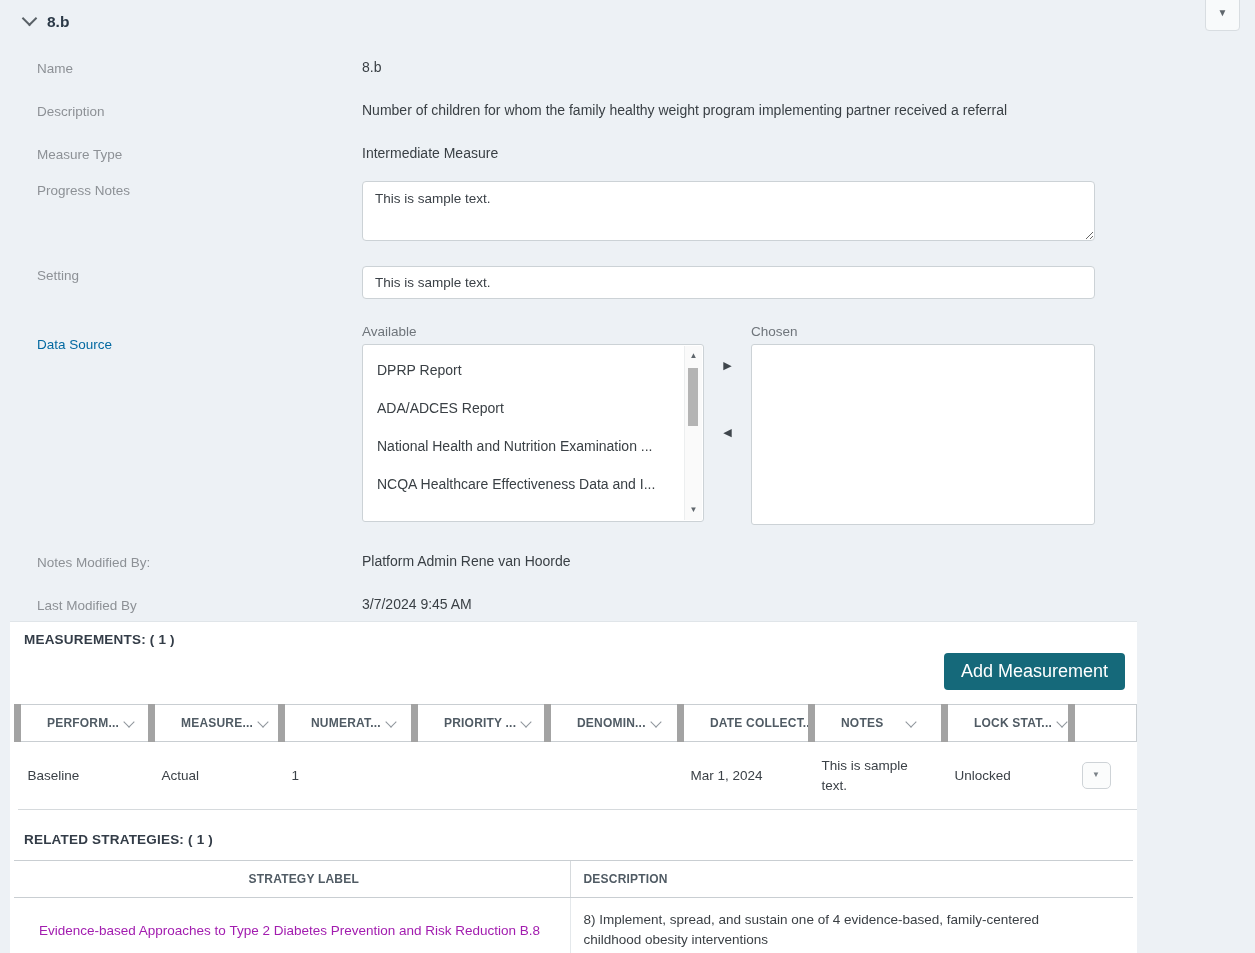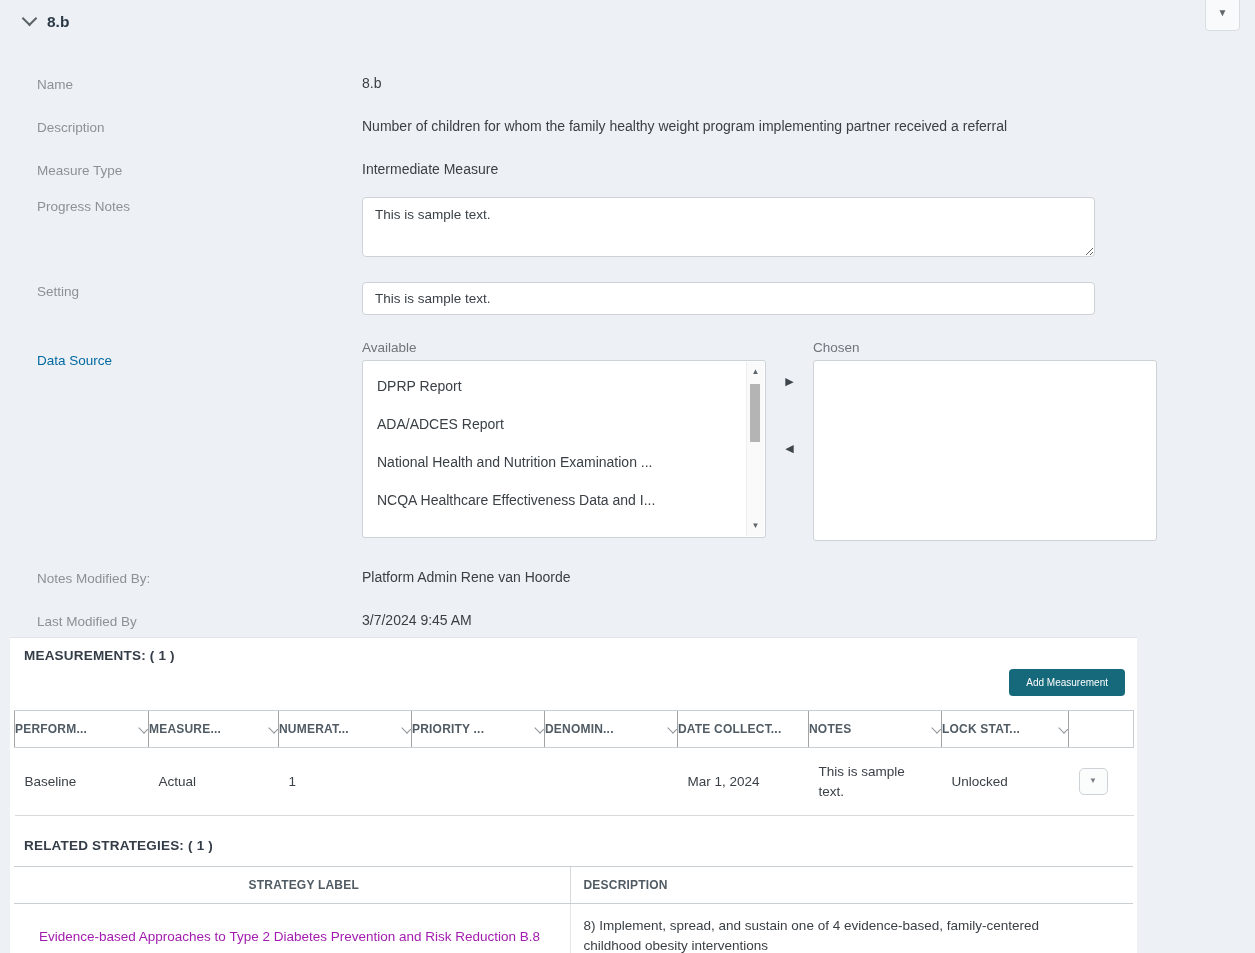--- a/index.html
+++ b/index.html
@@ -7,46 +7,46 @@
   
   .page-header{padding:13px 16px 0 24px;height:26px;position:relative;}
   .collapse-chev{display:inline-block;width:9px;height:9px;border-right:2px solid #5a6167;border-bottom:2px solid #5a6167;transform:rotate(45deg);margin-right:12px;vertical-align:3px;cursor:pointer;}
   .page-title{font-size:15.5px;font-weight:bold;color:#2b3947;}
   .menu-btn{position:absolute;right:15px;top:-4px;width:33px;height:33px;background:#f8fafb;border:1px solid #d8dde1;border-radius:4px;text-align:center;line-height:31px;font-size:10px;color:#5f666c;cursor:pointer;}
   
   .frow{display:flex;align-items:flex-start;}
   .flabel{width:362px;box-sizing:border-box;padding-left:37px;font-size:13.5px;color:#8d9196;padding-top:2px;flex:none;}
   .flabel.strong{color:#0369a1;font-weight:normal;margin-top:11px;}
   .fvalue{width:733px;font-size:14px;color:#393f44;flex:none;}
-  .mt20{margin-top:36px;}.mt26{margin-top:26px;}.mt19{margin-top:19px;}.mt22{margin-top:22px;}.mt25{margin-top:25px;}.mt28{margin-top:28px;}
+  .mt20{margin-top:20px;}.mt26{margin-top:26px;}.mt19{margin-top:19px;}.mt22{margin-top:22px;}.mt25{margin-top:25px;}.mt28{margin-top:28px;}
   textarea.notes{width:733px;height:60px;box-sizing:border-box;border:1px solid #ccd2d6;border-radius:4px;padding:9px 12px;font-family:"Liberation Sans",sans-serif;font-size:13.5px;color:#3b4147;resize:vertical;background:#fff;outline:none;}
   input.setting{width:733px;height:33px;box-sizing:border-box;border:1px solid #ccd2d6;border-radius:4px;padding:0 12px;font-family:"Liberation Sans",sans-serif;font-size:13.5px;color:#3b4147;background:#fff;outline:none;}
   
   .dual{display:flex;}
-  .dl-col-a{width:404px;flex:none;}
+  .dl-col-a{width:342px;flex:none;}
   .dl-col-b{width:344px;flex:none;}
   .dl-label{font-size:13.5px;color:#6f757b;margin-bottom:5px;}
   .listbox{background:#fff;border:1px solid #ccd2d6;border-radius:3px;height:176px;position:relative;overflow:hidden;}
   .listbox ul{list-style:none;margin:0;padding:6px 0;}
   .listbox li{padding:11px 14px;font-size:14px;color:#3a4045;white-space:nowrap;overflow:hidden;cursor:pointer;}
   .chosenbox{height:179px;}
   .vscroll{position:absolute;top:1px;right:1px;bottom:1px;width:17px;background:#fafafa;border-left:1px solid #eceeef;}
   .vscroll .sarrow{position:absolute;left:0;width:17px;height:16px;text-align:center;font-size:8px;color:#5f666c;line-height:16px;cursor:pointer;}
   .vscroll .up{top:2px;} .vscroll .down{bottom:2px;}
   .vscroll .thumb{position:absolute;left:3px;width:10px;top:22px;height:58px;background:#b4b4b4;cursor:pointer;}
   .dl-arrows{width:47px;flex:none;display:flex;flex-direction:column;align-items:center;padding-top:36px;}
   .mv{font-size:11px;color:#3f464c;cursor:pointer;line-height:1;}
   .mv.left{margin-top:56px;}
   
   .panel{margin:8px 118px 0 10px;width:1127px;box-sizing:border-box;background:#fff;border-top:1px solid #e0e5e9;border-bottom:1px solid #cfd4d8;padding-top:10px;}
   .sec-heading{font-size:13.5px;font-weight:bold;color:#333c47;letter-spacing:0.2px;padding-left:14px;}
   .add-row{text-align:right;padding-right:12px;margin-top:6px;}
-  .btn-teal{display:inline-block;background:#15697a;color:#fff;font-size:10px;font-family:"Liberation Sans",sans-serif;border:none;border-radius:4px;padding:8px 17px;cursor:pointer;}
+  .btn-teal{display:inline-block;background:#15697a;color:#fff;font-size:18px;font-family:"Liberation Sans",sans-serif;border:none;border-radius:4px;padding:8px 17px;cursor:pointer;}
   table.mtable{border-collapse:collapse;table-layout:fixed;margin:14px 4px 0 4px;width:1119px;}
-  table.mtable th{border-top:1px solid #c9ced2;border-bottom:1px solid #c9ced2;border-left:1px solid #a3a3a3;height:36px;padding:0 0;text-align:center;font-size:12px;color:#505b64;font-weight:bold;letter-spacing:0.2px;white-space:nowrap;overflow:hidden;cursor:pointer;}
+  table.mtable th{border-top:1px solid #c9ced2;border-bottom:1px solid #c9ced2;border-left:7px solid #a3a3a3;height:36px;padding:0 26px;text-align:center;font-size:12px;color:#505b64;font-weight:bold;letter-spacing:0.2px;white-space:nowrap;overflow:hidden;cursor:pointer;}
   table.mtable th:last-child{border-right:1px solid #c9ced2;}
   .th-inner{display:flex;align-items:center;justify-content:space-between;}
   .hdr-chev{display:inline-block;width:7px;height:7px;border-right:1.6px solid #8f969c;border-bottom:1.6px solid #8f969c;transform:rotate(45deg);margin-top:-3px;flex:none;margin-left:6px;}
   table.mtable td{border-bottom:1px solid #d6dadd;padding:14px 10px;font-size:13.5px;color:#3b4147;vertical-align:middle;height:38px;box-sizing:content-box;}
   .row-btn{width:27px;height:25px;background:#fbfcfc;border:1px solid #ced3d7;border-radius:5px;text-align:center;line-height:23px;font-size:8px;color:#7a8187;cursor:pointer;}
   
   .rs-heading{padding:22px 0 13px 14px;}
   table.stable{border-collapse:collapse;table-layout:fixed;margin:0 4px;width:1119px;}
   table.stable th{border-top:1px solid #c9ced2;border-bottom:1px solid #c9ced2;height:34px;text-align:left;font-size:12px;color:#505b64;font-weight:bold;letter-spacing:0.2px;}
   table.stable th.c1{padding-left:25px;text-align:center;}

